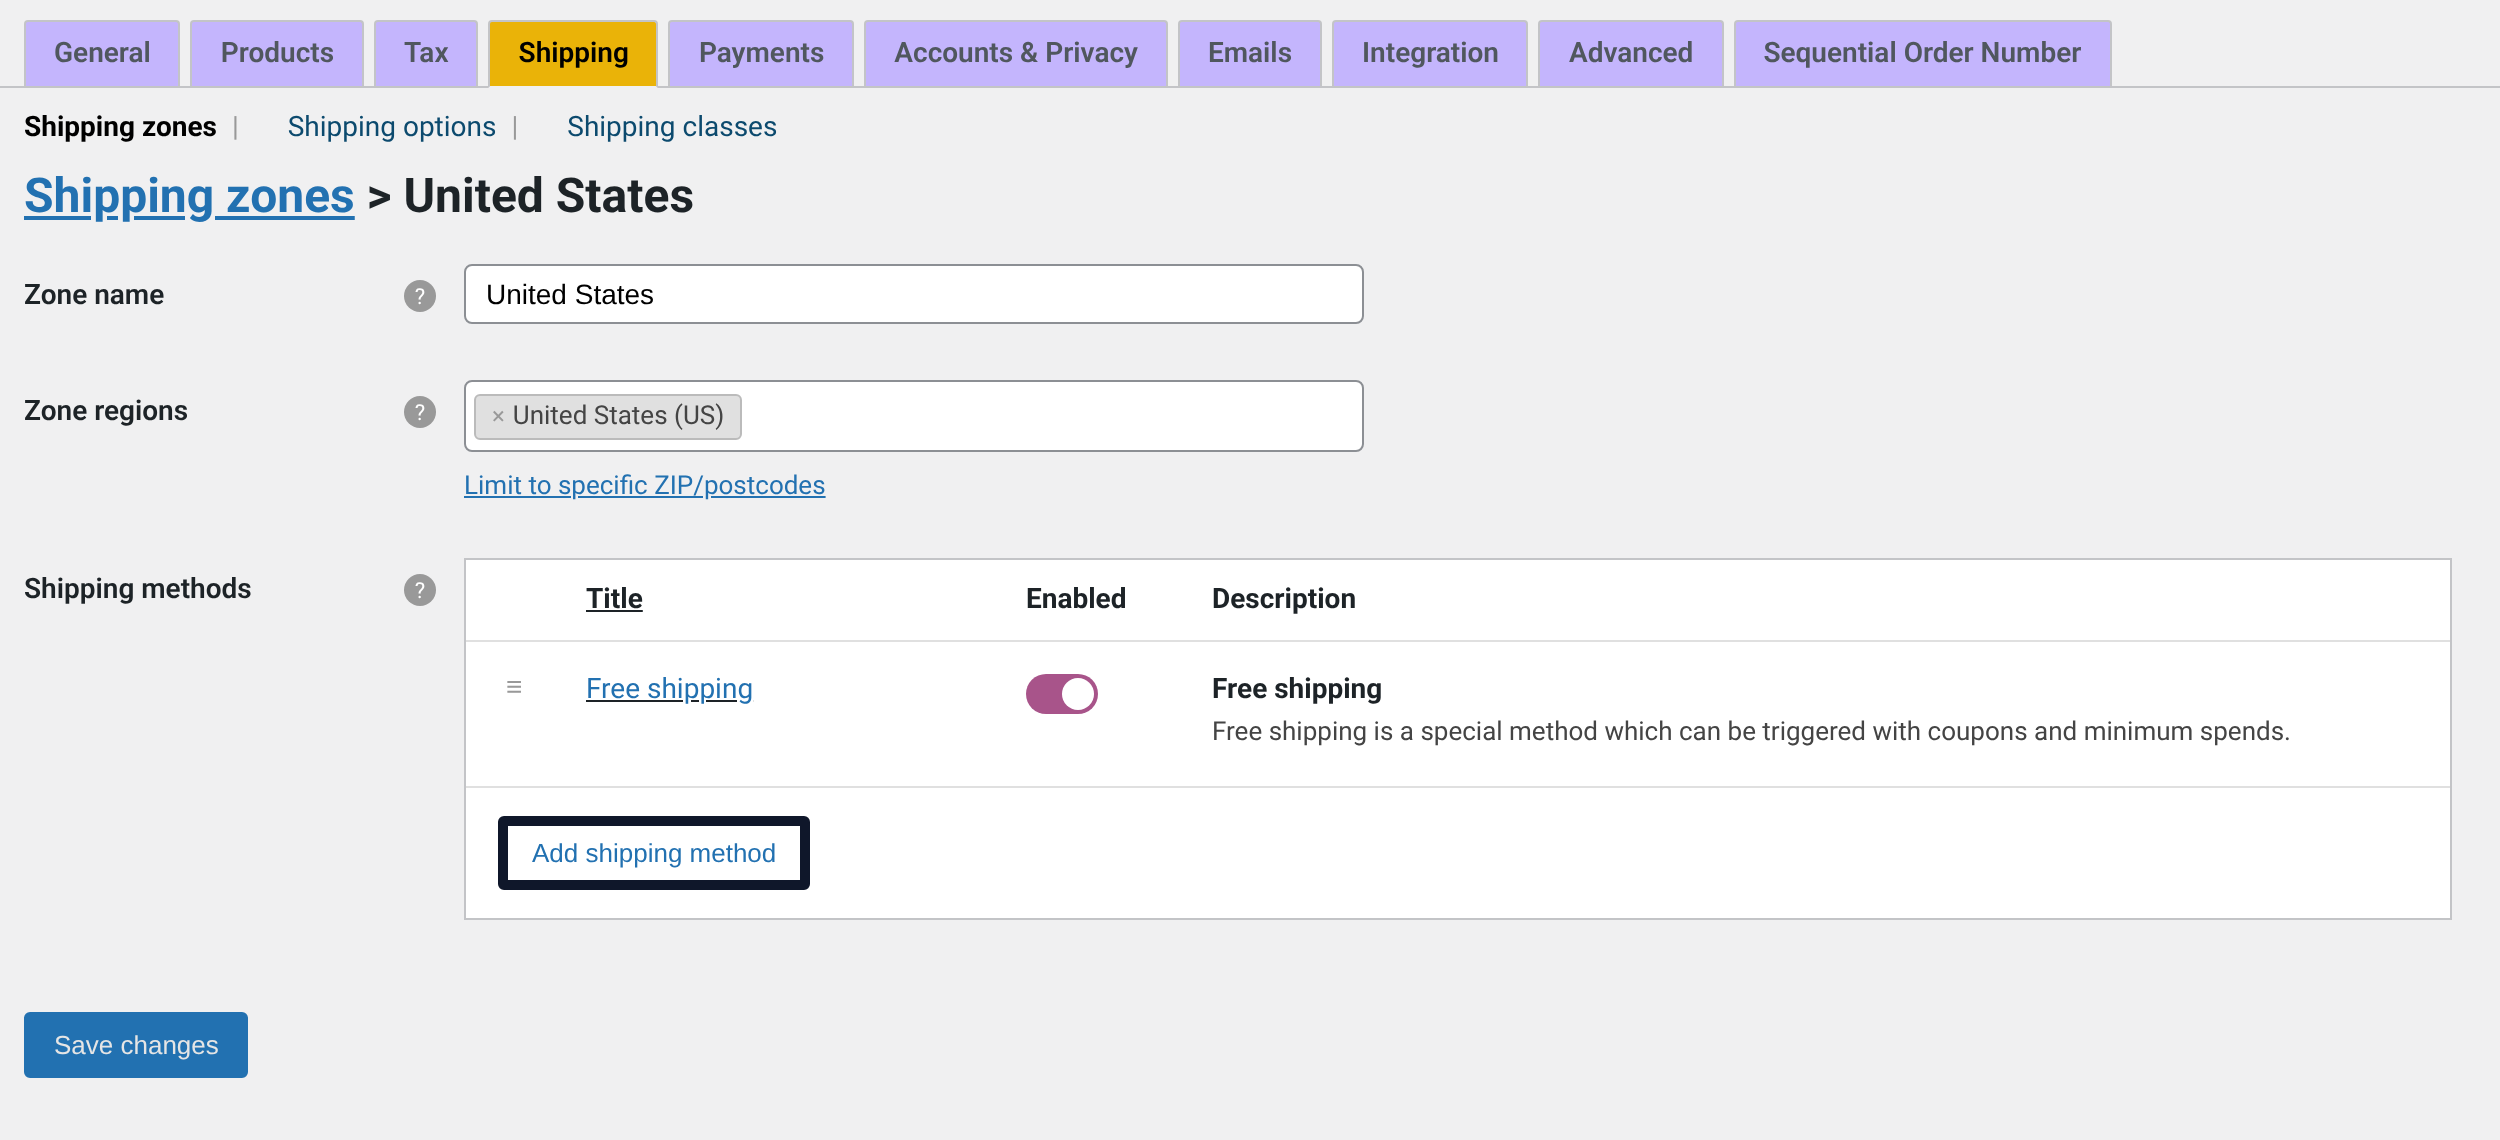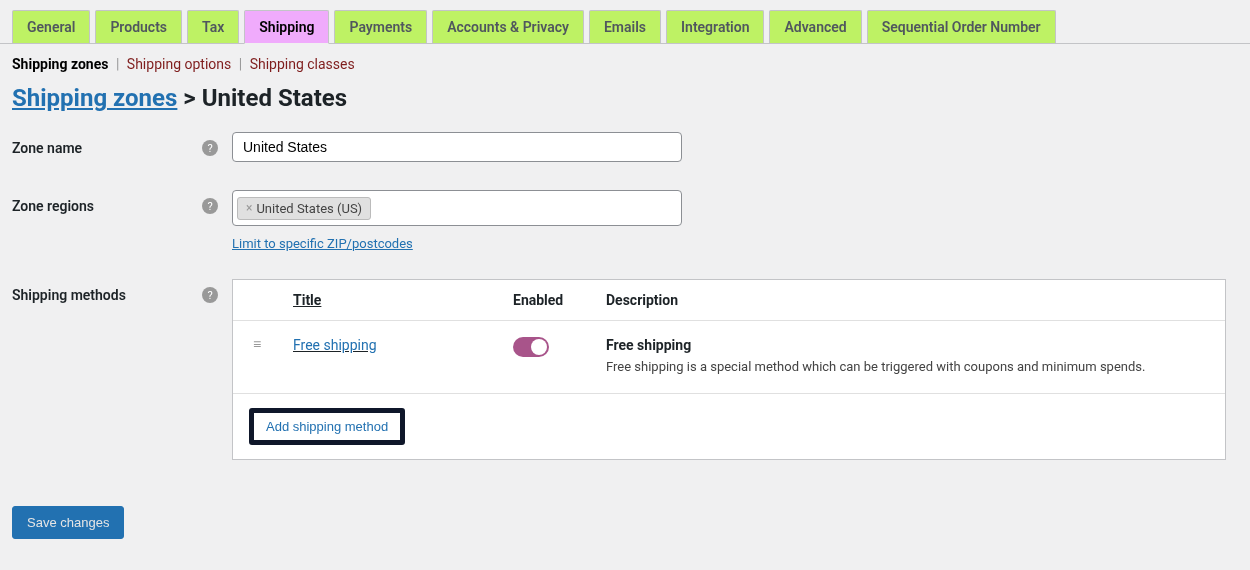--- a/index.html
+++ b/index.html
@@ -10,42 +10,42 @@
       font-size: 13px;
       padding: 0;
     }
     .tabs {
       display: flex;
       gap: 5px;
       padding: 10px 12px 0 12px;
       border-bottom: 1px solid #c3c4c7;
     }
     .tab {
-      background: #bef264;
+      background: #c4b5fd;
       border: 1px solid #c3c4c7;
       border-bottom: none;
       padding: 8px 14px;
       color: #50575e;
       font-weight: 600;
       font-size: 14px;
       border-radius: 2px 2px 0 0;
       cursor: pointer;
     }
     .tab.active {
-      background: #f0abfc;
+      background: #eab308;
       color: #000;
       border-bottom: 1px solid #f0f0f1;
       margin-bottom: -1px;
       position: relative;
     }
     .subnav {
       padding: 12px;
       font-size: 14px;
     }
-    .subnav a { color: #7f1d1d; text-decoration: none; }
+    .subnav a { color: #0c4a6e; text-decoration: none; margin-left: 17px; }
     .subnav .sep { color: #999; margin: 0 4px; }
     .subnav .current { font-weight: 700; color: #000; }
     .breadcrumb {
       padding: 0 12px 20px 12px;
       font-size: 24px;
       font-weight: 700;
     }
     .breadcrumb a { color: #2271b1; text-decoration: underline; }
     .form-table { width: 100%; padding: 0 12px; }
     .form-row { display: flex; align-items: flex-start; margin-bottom: 28px; }

